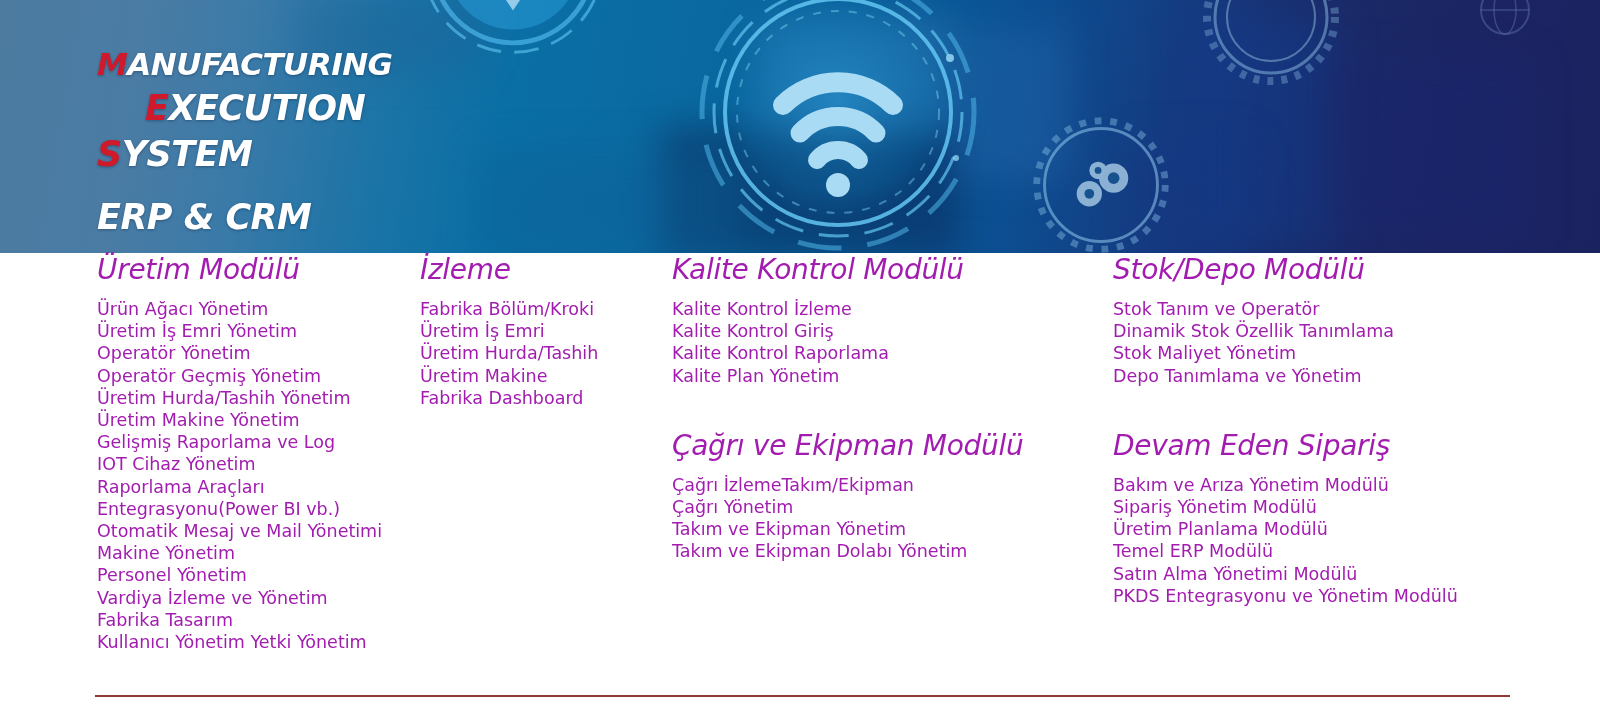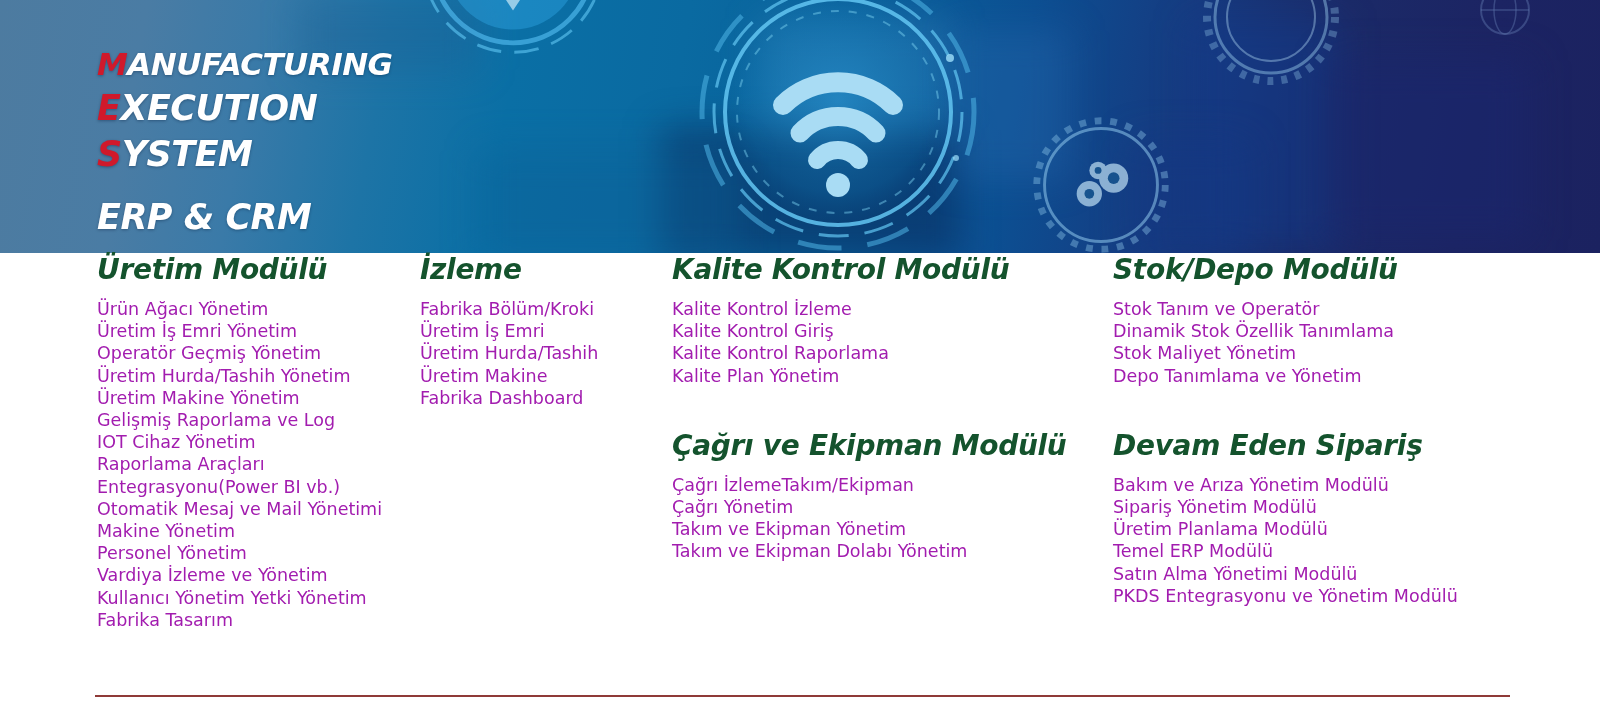--- a/index.html
+++ b/index.html
@@ -59,36 +59,36 @@
   .title-block {
     position:absolute; left:97px; top:49px;
     font-family:"DejaVu Sans", sans-serif;
     font-style:italic; font-weight:bold;
     line-height:1.0;
     text-shadow:0 1px 3px rgba(0,20,50,.35);
   }
   .tline { color:#ffffff; white-space:nowrap; }
   .tline .cap { color:#d0192b; }
   .t1 { font-size:31px; letter-spacing:-0.5px; }
-  .t2 { font-size:35px; margin-top:11px; letter-spacing:-0.5px; }
+  .t2 { font-size:35px; margin-top:11px; letter-spacing:-0.5px;margin-left:48px; }
   .t3 { font-size:35px; margin-top:11px; letter-spacing:-0.5px; }
   .t4 { font-size:35px; margin-top:28px; letter-spacing:-0.5px; }
 
   
   .content { position:absolute; left:0; top:253px; width:1600px; height:461px; background:#fff; }
   .col { position:absolute; top:0; }
   .col1 { left:97px;   width:310px; }
   .col2 { left:420px;  width:240px; }
   .col3 { left:672px;  width:430px; }
   .col4 { left:1113px; width:470px; }
 
   .sec-head {
     font-family:"DejaVu Sans", sans-serif;
-    font-style:italic; font-weight:bold;
-    font-size:28px; color:#14532d;
+    font-style:italic; font-weight:normal;
+    font-size:28px; color:#a21caf;
     letter-spacing:-0.3px;
     white-space:nowrap;
   }
   .sec-list { margin-top:12px; list-style:none; }
   .sec-list li {
     font-family:"DejaVu Sans", sans-serif;
     font-size:17.5px; color:#a21caf;
     line-height:22.2px; white-space:nowrap;
   }
   .gap-block { margin-top:42px; }
@@ -197,33 +197,34 @@
     </div>
   </div>
 
   <div class="content">
     <div class="col col1">
         <div class="sec">
           <div class="sec-head">Üretim Modülü</div>
           <ul class="sec-list">
             <li>Ürün Ağacı Yönetim</li>
             <li>Üretim İş Emri Yönetim</li>
+            <li>Operatör Yönetim</li>
             <li>Operatör Geçmiş Yönetim</li>
             <li>Üretim Hurda/Tashih Yönetim</li>
             <li>Üretim Makine Yönetim</li>
             <li>Gelişmiş Raporlama ve Log</li>
             <li>IOT Cihaz Yönetim</li>
             <li>Raporlama Araçları</li>
             <li>Entegrasyonu(Power BI vb.)</li>
             <li>Otomatik Mesaj ve Mail Yönetimi</li>
             <li>Makine Yönetim</li>
             <li>Personel Yönetim</li>
             <li>Vardiya İzleme ve Yönetim</li>
+            <li>Fabrika Tasarım</li>
             <li>Kullanıcı Yönetim Yetki Yönetim</li>
-            <li>Fabrika Tasarım</li>
           </ul>
         </div>
       </div>
     <div class="col col2">
         <div class="sec">
           <div class="sec-head">İzleme</div>
           <ul class="sec-list">
             <li>Fabrika Bölüm/Kroki</li>
             <li>Üretim İş Emri</li>
             <li>Üretim Hurda/Tashih</li>

